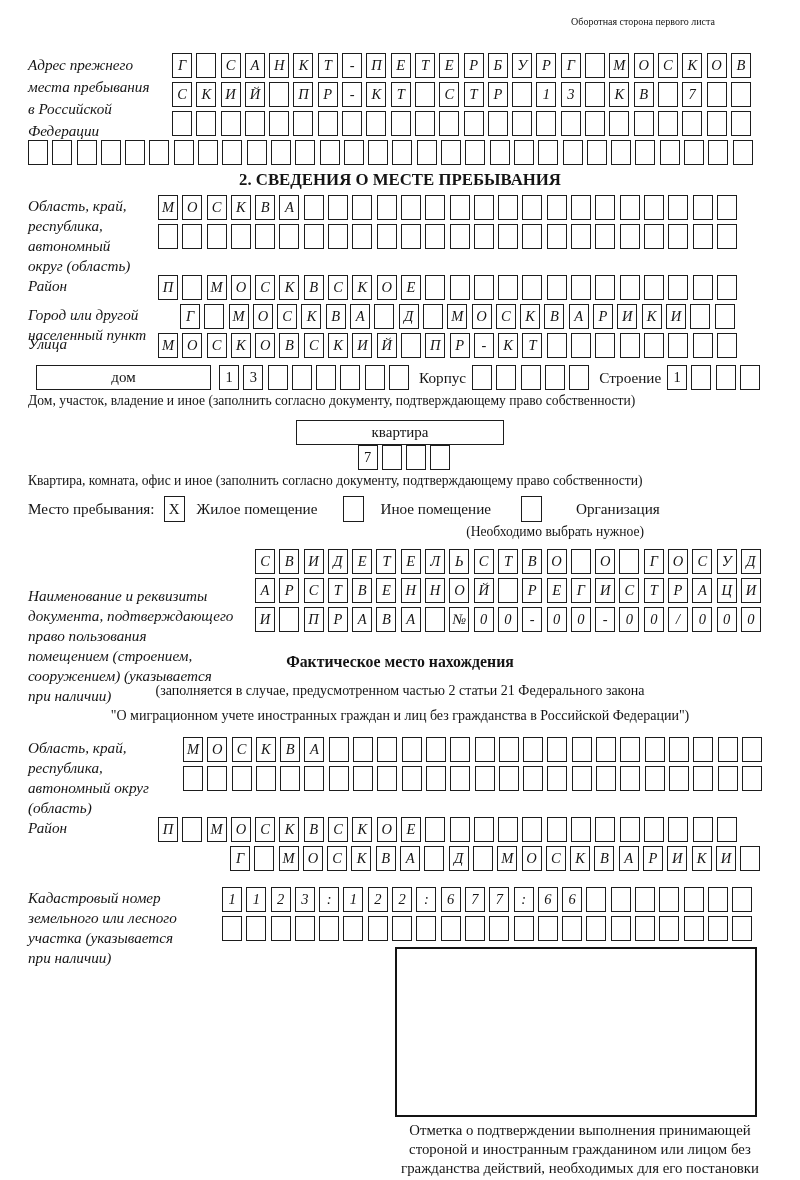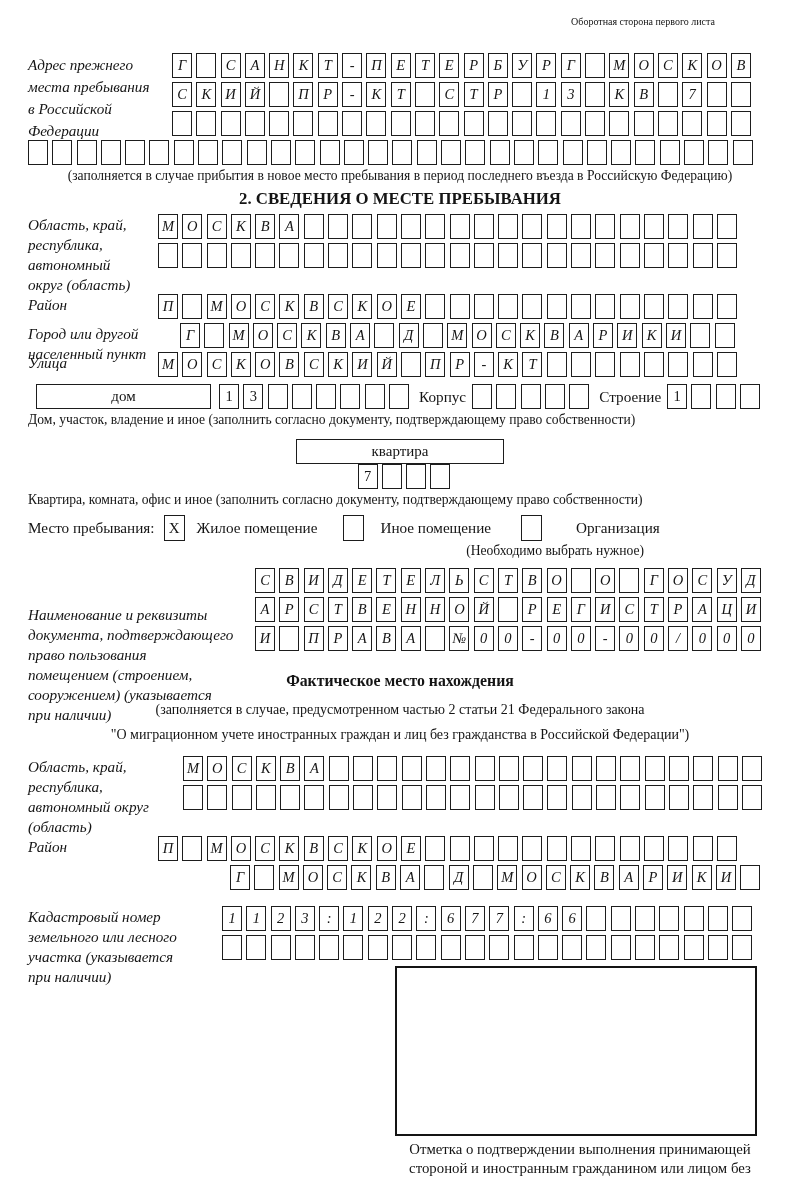--- a/index.html
+++ b/index.html
@@ -224,21 +224,20 @@
       <span class="cell"></span>
       <span class="cell"></span>
       <span class="cell"></span>
       <span class="cell"></span>
       <span class="cell"></span>
       <span class="cell"></span>
       <span class="cell"></span>
       <span class="cell"></span>
       <span class="cell"></span>
     </div>
-  <div class="caption caption-center note-addr">(заполняется в случае прибытия в новое место пребывания в период последнего въезда в Российскую Федерацию)</div>
 
   <div class="sec-title t-sec2">2. СВЕДЕНИЯ О МЕСТЕ ПРЕБЫВАНИЯ</div>
 
   <div class="fblock b-region">
     <div class="flabel">Область, край,
 республика,
 автономный
 округ (область)</div>
     <div class="rows">
       <div class="boxrow">

